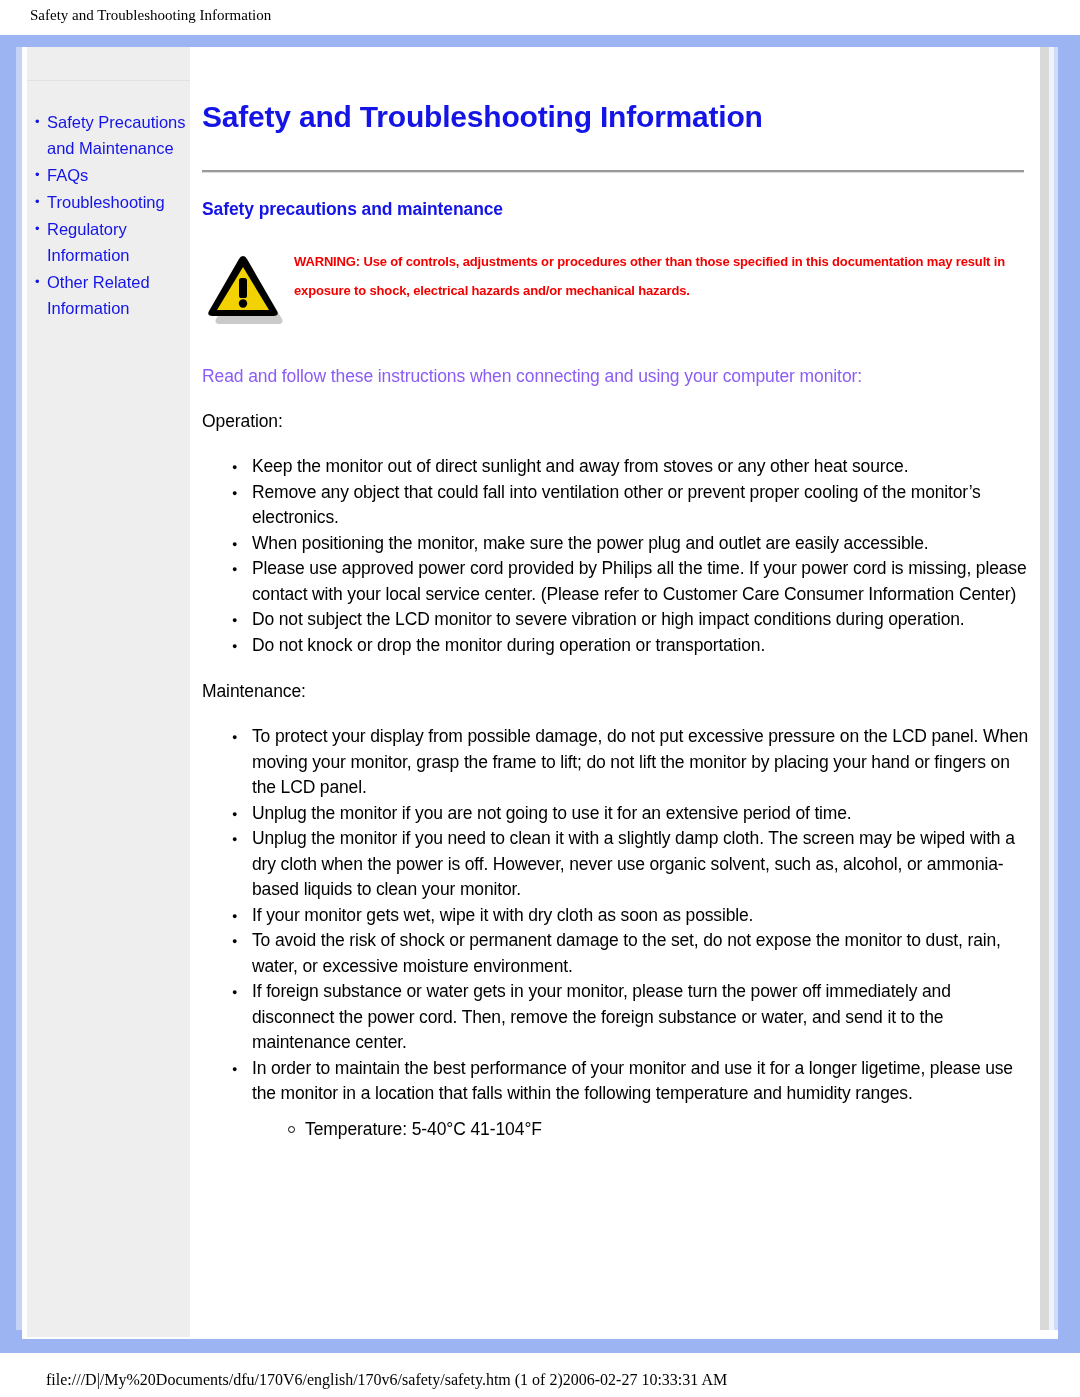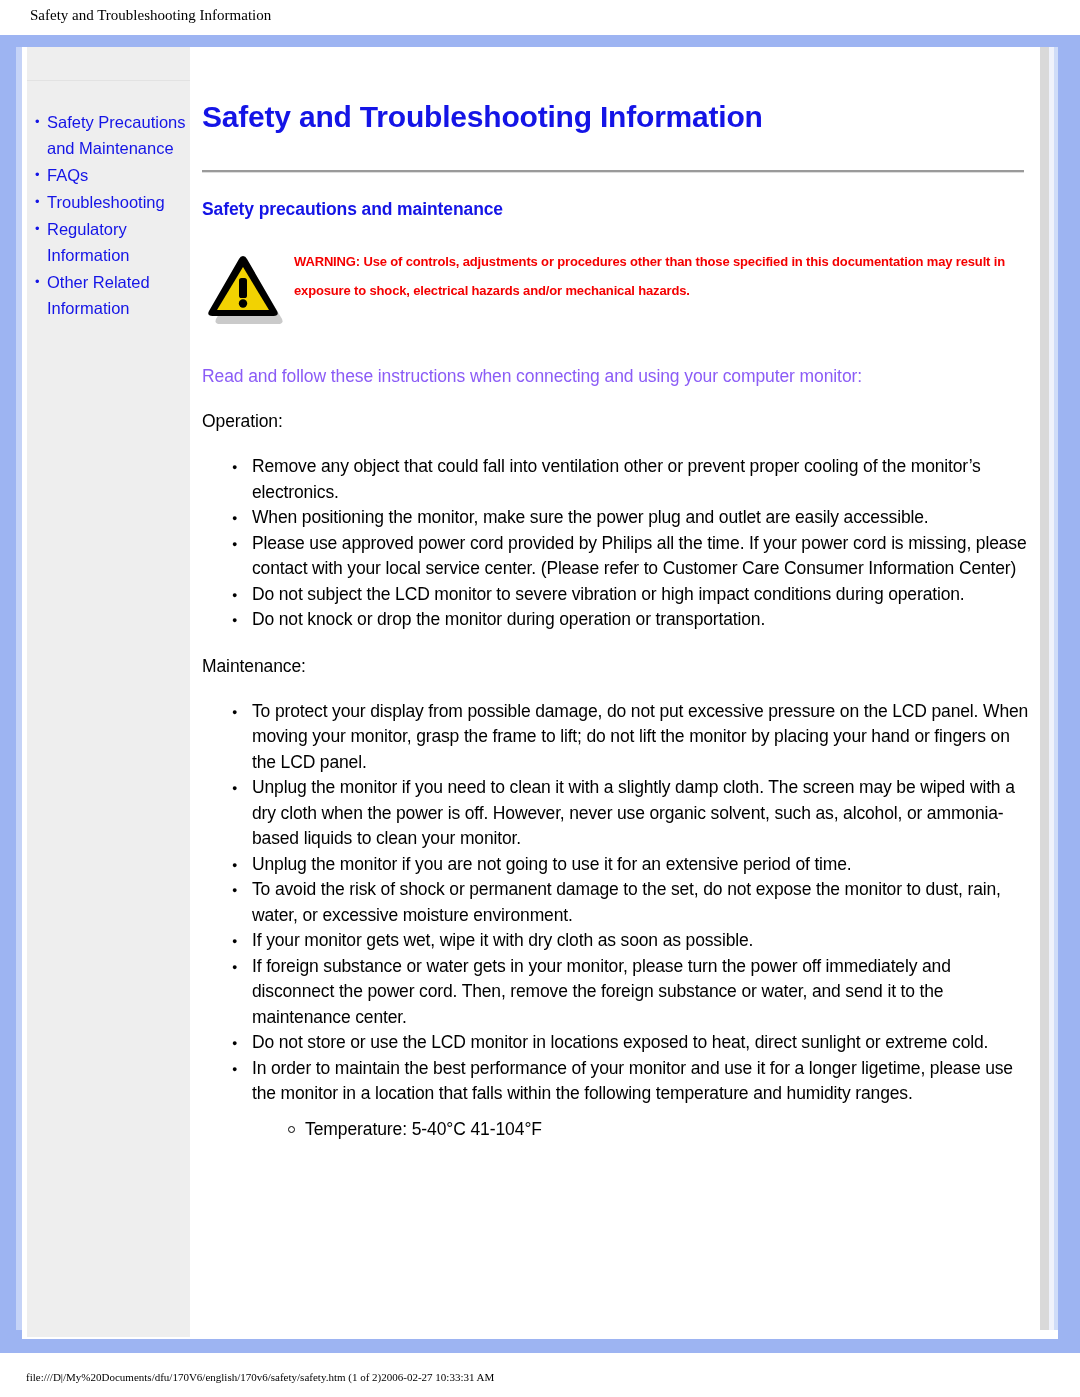--- a/index.html
+++ b/index.html
@@ -20,24 +20,24 @@
     position: absolute;
     left: 30px;
     top: 7px;
     font-family: "Liberation Serif", serif;
     font-size: 15px;
     color: #000000;
     white-space: nowrap;
   }
   .print-footer {
     position: absolute;
-    left: 26px;
+    left: 46px;
     top: 1371px;
     font-family: "Liberation Serif", serif;
-    font-size: 11px;
+    font-size: 16px;
     color: #000000;
     white-space: nowrap;
   }
 
   
   .page-frame {
     position: absolute;
     left: 0;
     top: 35px;
     width: 1080px;
@@ -291,37 +291,37 @@
       </svg>
     </span>
     <div class="warning-text">WARNING: Use of controls, adjustments or procedures other than those specified in this documentation may result in exposure to shock, electrical hazards and/or mechanical hazards.</div>
   </div>
 
   <p class="intro-line">Read and follow these instructions when connecting and using your computer monitor:</p>
 
   <p class="sub-heading">Operation:</p>
 
   <ul class="bullets">
+    <li>Keep the monitor out of direct sunlight and away from stoves or any other heat source.</li>
     <li>Remove any object that could fall into ventilation other or prevent proper cooling of the monitor’s electronics.</li>
     <li>When positioning the monitor, make sure the power plug and outlet are easily accessible.</li>
     <li>Please use approved power cord provided by Philips all the time. If your power cord is missing, please contact with your local service center. (Please refer to Customer Care Consumer Information Center)</li>
     <li>Do not subject the LCD monitor to severe vibration or high impact conditions during operation.</li>
     <li>Do not knock or drop the monitor during operation or transportation.</li>
   </ul>
 
   <p class="sub-heading">Maintenance:</p>
 
   <ul class="bullets">
     <li>To protect your display from possible damage, do not put excessive pressure on the LCD panel. When moving your monitor, grasp the frame to lift; do not lift the monitor by placing your hand or fingers on the LCD panel.</li>
+    <li>Unplug the monitor if you are not going to use it for an extensive period of time.</li>
     <li>Unplug the monitor if you need to clean it with a slightly damp cloth. The screen may be wiped with a dry cloth when the power is off. However, never use organic solvent, such as, alcohol, or ammonia-based liquids to clean your monitor.</li>
-    <li>Unplug the monitor if you are not going to use it for an extensive period of time.</li>
+    <li>If your monitor gets wet, wipe it with dry cloth as soon as possible.</li>
     <li>To avoid the risk of shock or permanent damage to the set, do not expose the monitor to dust, rain, water, or excessive moisture environment.</li>
-    <li>If your monitor gets wet, wipe it with dry cloth as soon as possible.</li>
     <li>If foreign substance or water gets in your monitor, please turn the power off immediately and disconnect the power cord. Then, remove the foreign substance or water, and send it to the maintenance center.</li>
-    <li>Do not store or use the LCD monitor in locations exposed to heat, direct sunlight or extreme cold.</li>
     <li>In order to maintain the best performance of your monitor and use it for a longer ligetime, please use the monitor in a location that falls within the following temperature and humidity ranges.<ul class="subbullets">
         <li>Temperature: 5-40°C 41-104°F</li>
       </ul></li>
   </ul>
 
 </div>
 
 <div class="print-footer">file:///D|/My%20Documents/dfu/170V6/english/170v6/safety/safety.htm (1 of 2)2006-02-27 10:33:31 AM</div>
 
 </body></html>

